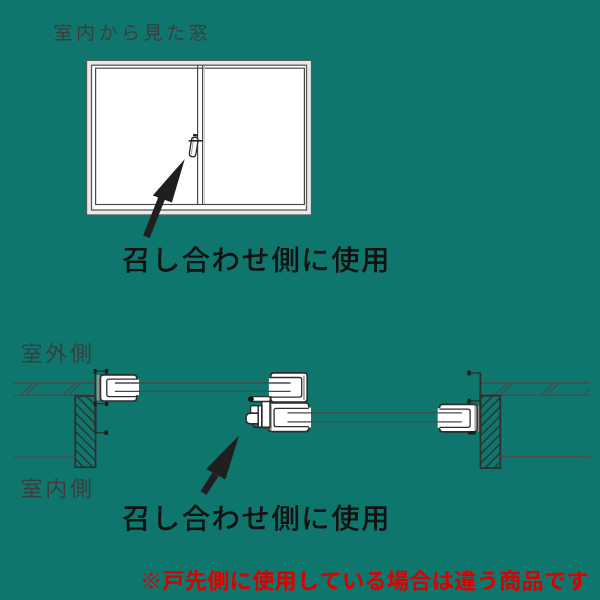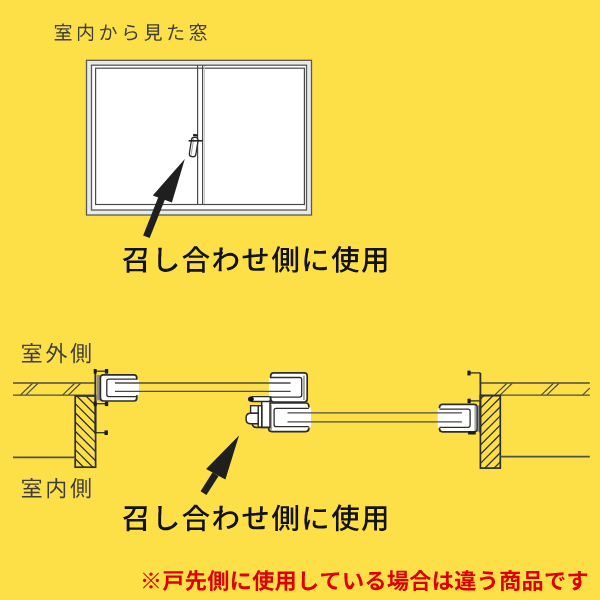--- a/index.html
+++ b/index.html
@@ -1,16 +1,16 @@
 <!DOCTYPE html>
 <html><head>
 <meta charset="utf-8">
 <style>
   html,body{margin:0;padding:0;background:#ffffff;}
-  .stage{position:relative;width:600px;height:600px;background:#fde047;overflow:hidden;
+  .stage{position:relative;width:600px;height:600px;background:#0f766e;overflow:hidden;
          font-family:"DejaVu Sans",sans-serif;}
   .stage svg{position:absolute;left:0;top:0;}
   .ovl{position:absolute;color:transparent;white-space:pre;line-height:1;z-index:2;
        font-family:"DejaVu Sans",sans-serif;}
 </style>
 </head>
 <body>
 
 <div class="stage">
 <svg width="600" height="600" viewBox="0 0 600 600">

